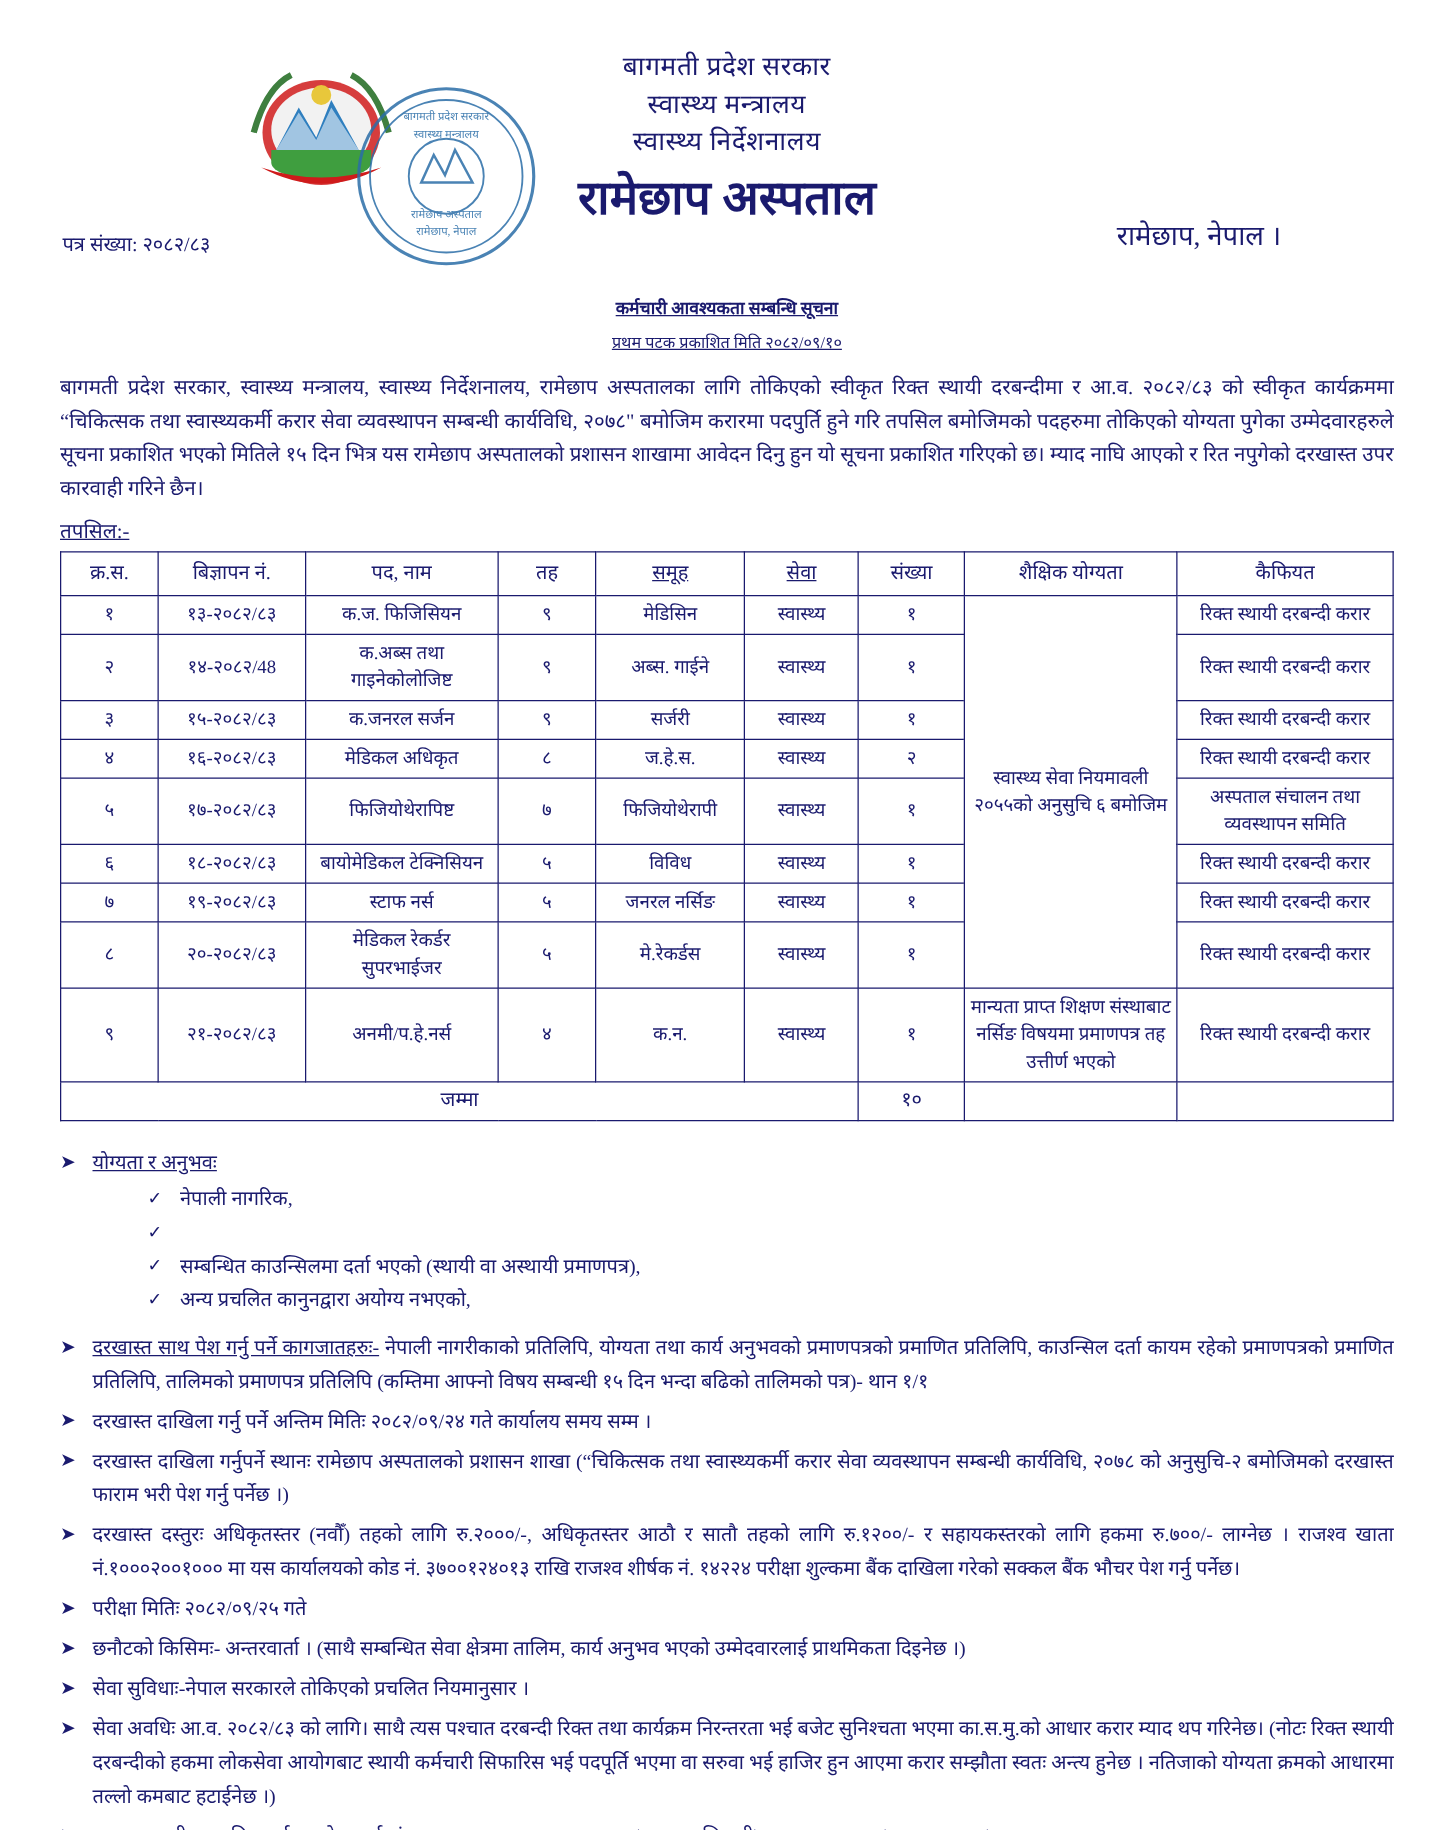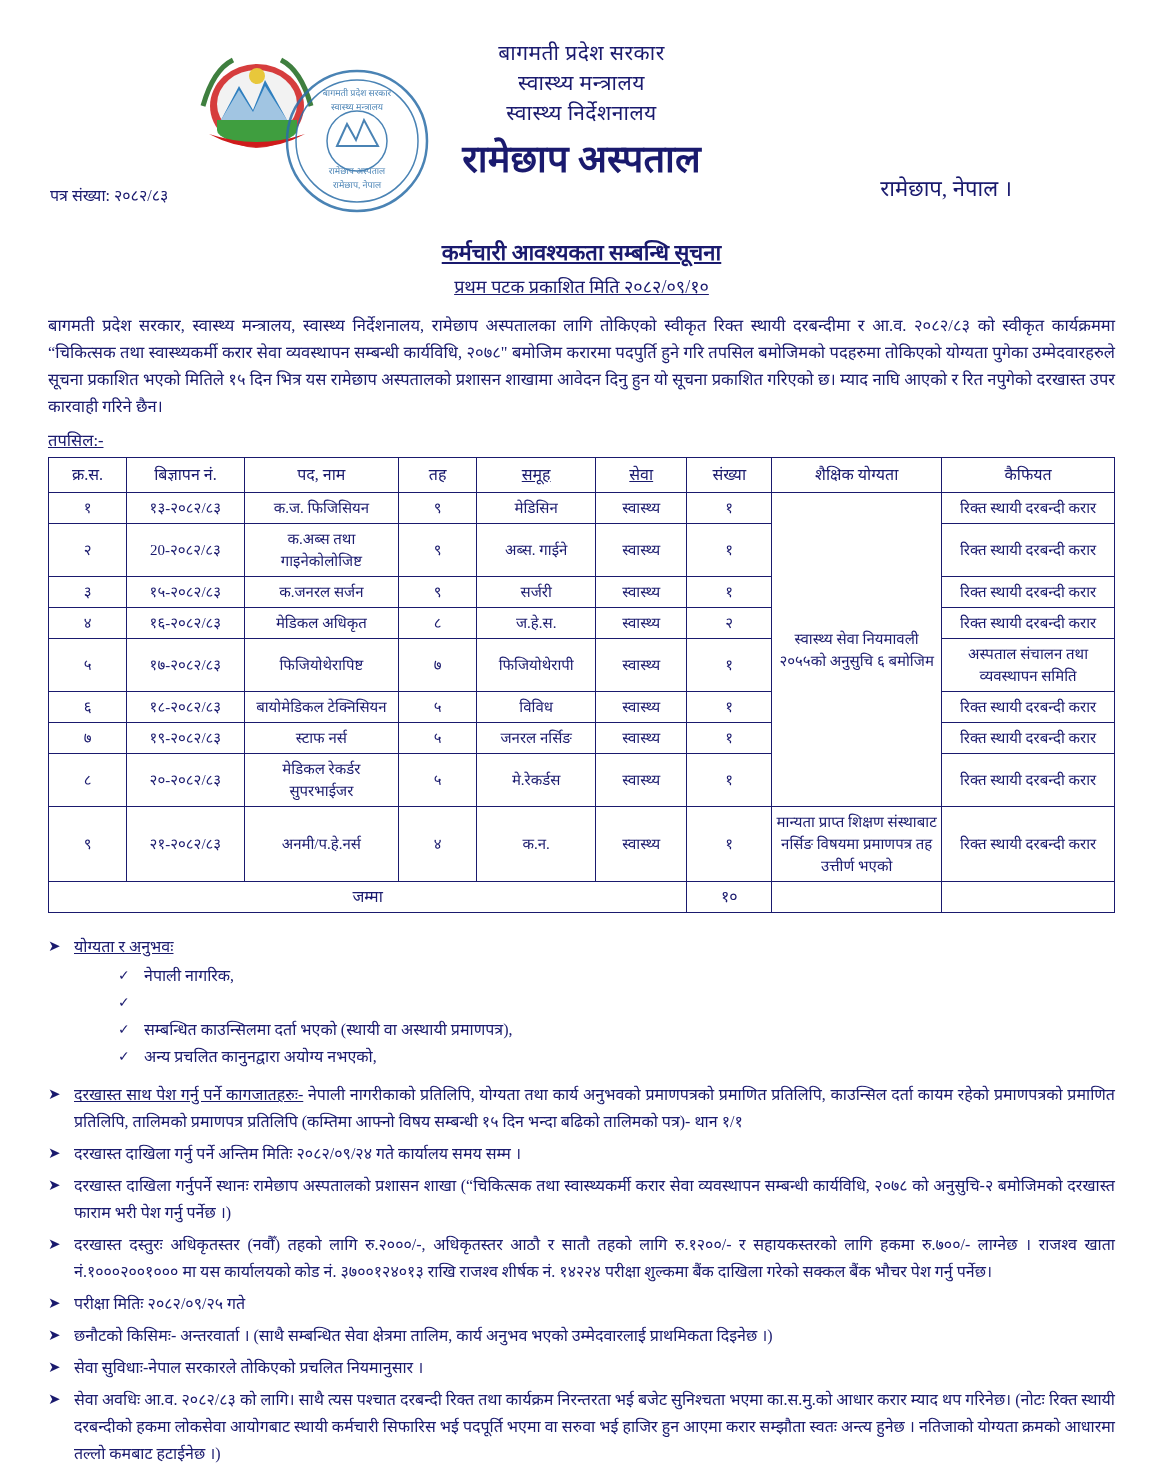--- a/index.html
+++ b/index.html
@@ -26,30 +26,30 @@
   .head-lines{
     position:absolute;left:0;top:38px;width:1163px;text-align:center;
   }
   .head-lines .l1,.head-lines .l2,.head-lines .l3{
     font-size:21px;line-height:30px;letter-spacing:.5px;
   }
   .head-lines .big{
     font-size:38px;font-weight:bold;line-height:54px;margin-top:4px;
   }
   .place{
-    position:absolute;right:151px;top:172px;font-size:22px;
+    position:absolute;right:138px;top:172px;font-size:22px;
   }
   .letterno{
     position:absolute;left:50px;top:184px;font-size:16px;
   }
 
   
   .title-block{text-align:center;margin-top:6px;}
-  .title-main{font-size:22px;font-weight:bold;text-decoration:underline;}
-  .title-sub{font-size:18px;margin-top:8px;text-decoration:underline;}
+  .title-main{font-size:14px;font-weight:bold;text-decoration:underline;}
+  .title-sub{font-size:13px;margin-top:8px;text-decoration:underline;}
 
   
   .para{
     margin:14px 48px 0 48px;
     font-size:16.5px;line-height:27px;text-align:justify;
   }
   .tapasil{margin:8px 0 6px 48px;font-size:16.5px;text-decoration:underline;}
 
   
   table.main{
@@ -165,21 +165,21 @@
         <td>क.ज. फिजिसियन</td>
         <td>९</td>
         <td>मेडिसिन</td>
         <td>स्वास्थ्य</td>
         <td>१</td>
         <td class="qual-merge" rowspan="8">स्वास्थ्य सेवा नियमावली २०५५को अनुसुचि ६ बमोजिम</td>
         <td>रिक्त स्थायी दरबन्दी करार</td>
       </tr>
       <tr>
         <td>२</td>
-        <td>20-२०८२/८३</td>
+        <td>१४-२०८२/48</td>
         <td>क.अब्स तथा गाइनेकोलोजिष्ट</td>
         <td>९</td>
         <td>अब्स. गाईने</td>
         <td>स्वास्थ्य</td>
         <td>१</td>
         <td>रिक्त स्थायी दरबन्दी करार</td>
       </tr>
       <tr>
         <td>३</td>
         <td>१५-२०८२/८३</td>

